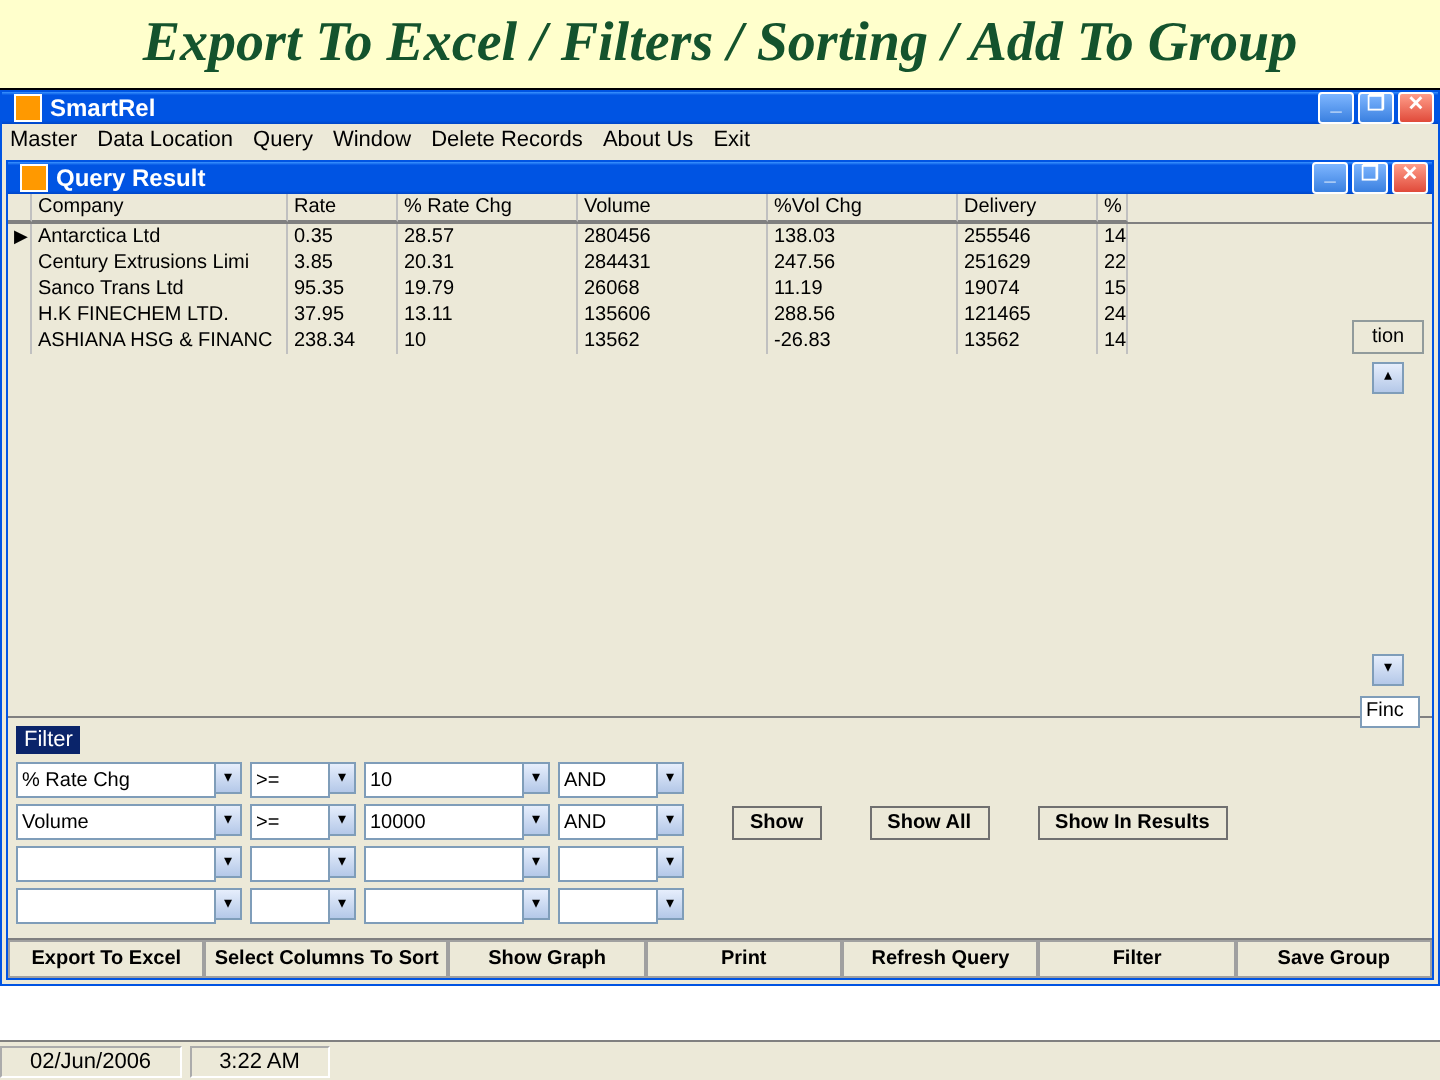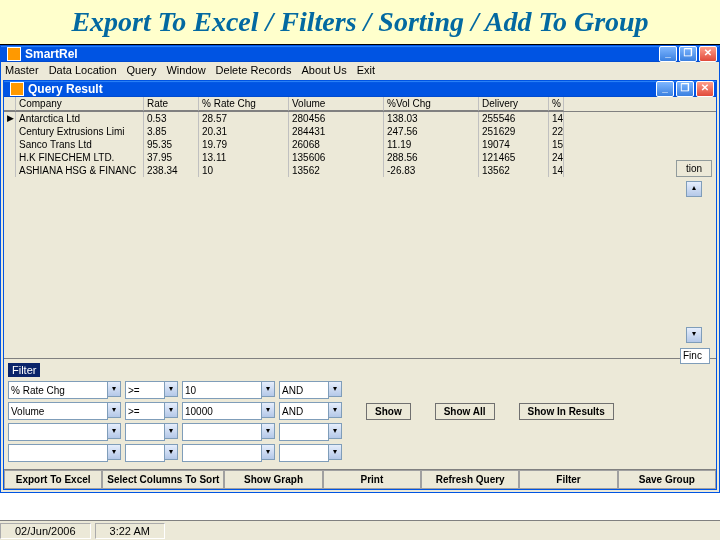--- a/index.html
+++ b/index.html
@@ -1,19 +1,19 @@
 <!DOCTYPE html>
 <html><head>
 <meta charset="utf-8">
 <style>
 * { box-sizing: border-box; margin: 0; padding: 0; }
 body { font-family: Tahoma, Arial, sans-serif; font-size: 11px; background: #fff; width: 720px; height: 540px; overflow: hidden; }
 
 .title-banner { background: #ffffcc; padding: 6px 10px; text-align: center; border-bottom: 1px solid #000; }
-.title-banner h1 { font-size: 28px; font-style: italic; font-weight: bold; color: #0369a1; font-family: "Times New Roman", serif; }
+.title-banner h1 { font-size: 28px; font-style: italic; font-weight: bold; color: #14532d; font-family: "Times New Roman", serif; }
 
 .outer-window { background: #ece9d8; border: 1px solid #0054e3; }
 .titlebar { background: linear-gradient(to bottom, #3a93ff 0%, #0054e3 10%, #0054e3 90%, #0046c7 100%); height: 16px; display: flex; align-items: center; padding: 0 2px; color: #fff; font-weight: bold; }
 .titlebar .app-icon { width: 14px; height: 14px; background: #ff9900; margin: 0 4px; display: inline-block; border: 1px solid #fff; }
 .titlebar .title-text { flex: 1; font-size: 12px; }
 .window-btns { display: flex; gap: 2px; }
 .window-btn { width: 18px; height: 16px; background: linear-gradient(to bottom, #7eb6ff, #3a80e0); border: 1px solid #fff; border-radius: 2px; color: #fff; font-size: 10px; line-height: 12px; text-align: center; cursor: pointer; }
 .window-btn.close { background: linear-gradient(to bottom, #ff9e8a, #e04a3a); }
 
 .menubar { background: #ece9d8; display: flex; padding: 2px 4px; gap: 10px; font-size: 11px; }
@@ -111,21 +111,21 @@
           <div class="col-ratechg">% Rate Chg</div>
           <div class="col-volume">Volume</div>
           <div class="col-volchg">%Vol Chg</div>
           <div class="col-delivery">Delivery</div>
           <div class="col-pct">%</div>
         </div>
         <div class="grid-body" id="grid-body">
             <div class="grid-row">
               <div class="row-indicator">▶</div>
               <div class="col-company">Antarctica Ltd</div>
-              <div class="col-rate">0.53</div>
+              <div class="col-rate">0.35</div>
               <div class="col-ratechg">28.57</div>
               <div class="col-volume">280456</div>
               <div class="col-volchg">138.03</div>
               <div class="col-delivery">255546</div>
               <div class="col-pct">14</div>
             </div>
             <div class="grid-row">
               <div class="row-indicator"></div>
               <div class="col-company">Century Extrusions Limi</div>
               <div class="col-rate">3.85</div>

